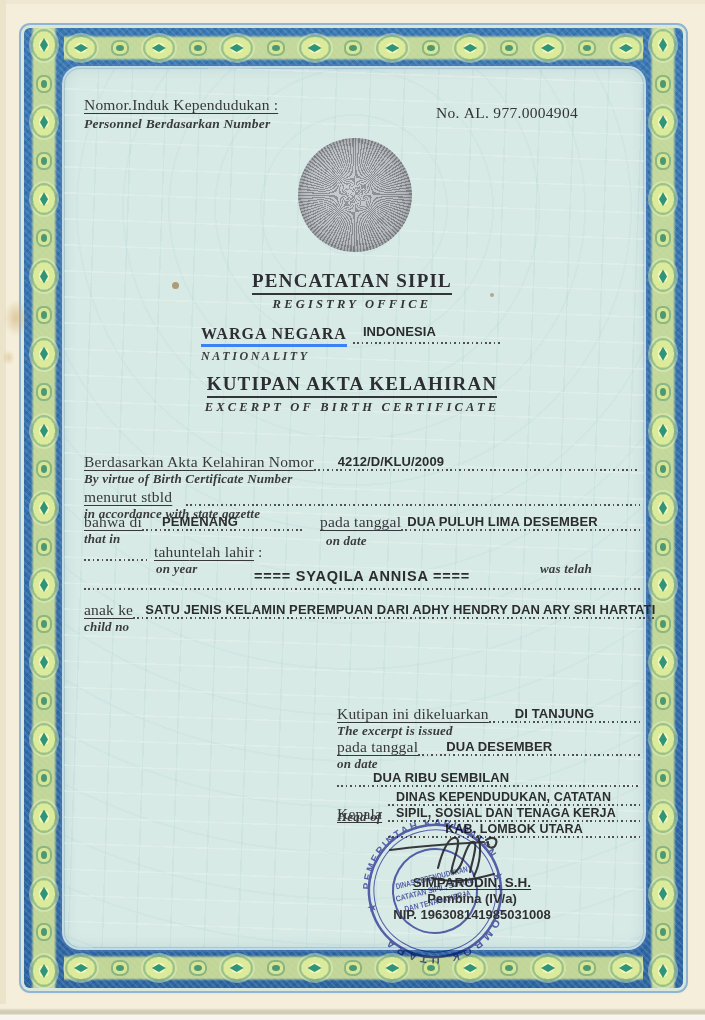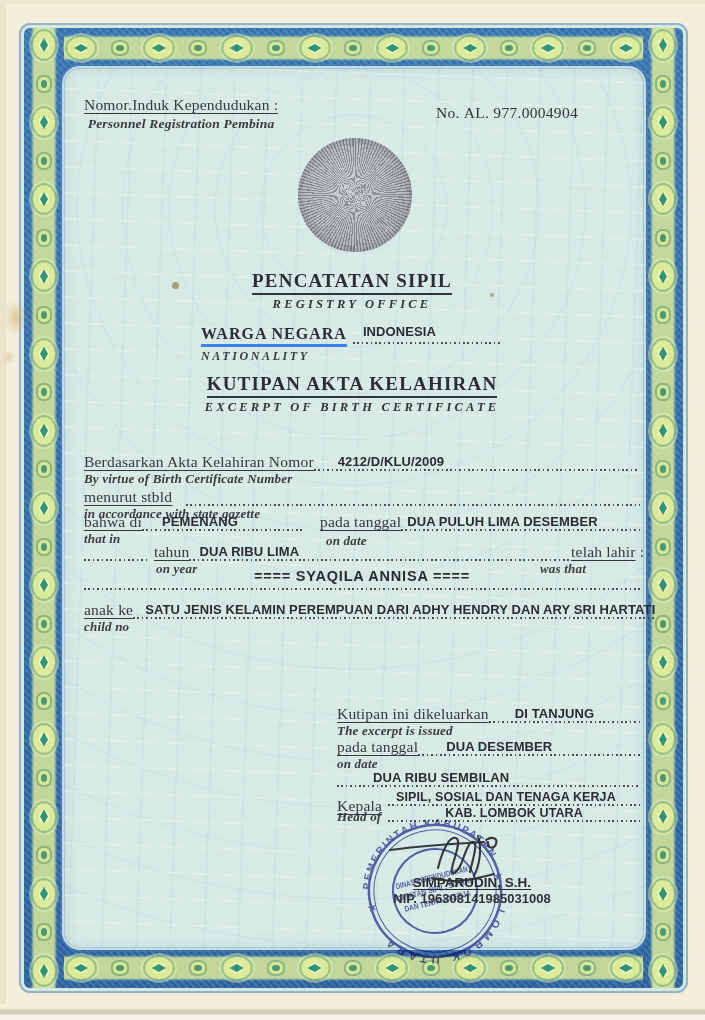--- a/index.html
+++ b/index.html
@@ -59,21 +59,21 @@
   .lbl{font:15.5px/18px "Liberation Serif",serif;color:#37383c;text-decoration:underline;
     text-underline-offset:3px;white-space:nowrap;letter-spacing:.2px;}
   .sub{position:absolute;font:italic bold 13px/14px "Liberation Serif",serif;color:#3a3b3e;letter-spacing:.2px;white-space:nowrap;}
   .val{font:bold 13px/15px "Liberation Sans",sans-serif;color:#2b2c30;white-space:nowrap;margin-bottom:2px;letter-spacing:.1px;}
   .row{position:absolute;display:flex;align-items:flex-end;}
   .dotfill{flex:1 1 auto;display:flex;align-items:flex-end;min-height:19px;
     background:repeating-linear-gradient(90deg,#4e4e53 0 1.6px,rgba(0,0,0,0) 1.6px 4.4px) left bottom/100% 2px no-repeat;}
   .dotseg{flex:0 0 auto;display:flex;align-items:flex-end;min-height:19px;
     background:repeating-linear-gradient(90deg,#4e4e53 0 1.6px,rgba(0,0,0,0) 1.6px 4.4px) left bottom/100% 2px no-repeat;}
   
-  #r-nik{position:absolute;left:20px;top:28px;text-align:center;}
+  #r-nik{position:absolute;left:20px;top:28px;}
   #r-nik .l2{font:italic bold 13.5px/16px "Liberation Serif",serif;margin-top:2px;}
   #r-docno{position:absolute;left:372px;top:36px;font:15.5px "Liberation Serif",serif;color:#333437;
     display:flex;gap:4px;letter-spacing:.3px;}
   
   #title{position:absolute;left:0;right:4px;top:202px;text-align:center;}
   .t-main{display:inline-block;font:bold 19px/22px "Liberation Serif",serif;letter-spacing:1.2px;color:#2d2e33;
     border-bottom:2px solid #34353a;padding-bottom:1px;}
   .t-en{font:italic bold 12.5px/15px "Liberation Serif",serif;letter-spacing:3.2px;color:#323337;margin-top:2px;}
   .nat-row{display:flex;justify-content:center;align-items:flex-start;margin-top:12px;}
   .nat-left{display:flex;flex-direction:column;align-items:flex-start;}
@@ -196,21 +196,21 @@
         <span class="orn orn-small"></span>
         <span class="orn orn-big"></span>
       </div>
   </div>
 
   <div class="content">
     <div class="texture"></div>
 
     <div id="r-nik">
       <div class="lbl">Nomor.Induk Kependudukan :</div>
-      <div class="l2 sub" style="position:static">Personnel Registration Pembina</div>
+      <div class="l2 sub" style="position:static">Personnel Berdasarkan Number</div>
     </div>
     <div id="r-docno">
       <span>No.</span>
       <span>AL. 977.0004904</span>
     </div>
 
     <div class="seal"></div>
 
     <div id="title">
       <div><span class="t-main">PENCATATAN SIPIL</span></div>
@@ -251,28 +251,25 @@
       <div class="dotfill">
         <span class="val" style="padding-left:6px">DUA PULUH LIMA DESEMBER</span>
       </div>
     </div>
     <div class="sub" style="left:20px;top:464px;">that in</div>
     <div class="sub" style="left:262px;top:466px;">on date</div>
 
     <div class="row" style="left:20px;top:474px;width:560px;">
       <div class="dotseg" style="width:66px"></div>
       <span class="lbl" style="margin-left:4px">tahun</span>
-      <div class="dotfill">
-        <span class="val" style="padding-left:10px">DUA RIBU LIMA</span>
-      </div>
       <span class="lbl">telah lahir</span>
       <span style="font:15.5px 'Liberation Serif',serif;margin-left:4px">:</span>
     </div>
     <div class="sub" style="left:92px;top:494px;">on year</div>
-    <div class="sub" style="left:476px;top:494px;">was that</div>
+    <div class="sub" style="left:476px;top:494px;">was telah</div>
 
     <div id="r-name">
       <div class="name-val">==== SYAQILA ANNISA ====</div>
       <div class="name-dots"></div>
     </div>
 
     <div class="row" style="left:20px;top:532px;width:556px;">
       <span class="lbl">anak ke</span>
       <div class="dotfill">
         <span class="val" style="padding-left:12px">SATU JENIS KELAMIN PEREMPUAN DARI ADHY HENDRY DAN ARY SRI HARTATI</span>
@@ -298,20 +295,23 @@
 
     <div class="row" style="left:273px;top:700px;width:303px;">
       <div class="dotfill">
         <span class="val" style="padding-left:36px">DUA RIBU SEMBILAN</span>
       </div>
     </div>
 
     <div class="row" style="left:273px;top:722px;width:303px;align-items:center;">
       <span class="lbl">Kepala</span>
       <div class="office">
+        <div class="dotfill">
+          <span class="val" style="padding-left:8px">DINAS KEPENDUDUKAN, CATATAN</span>
+        </div>
         <div class="dotfill">
           <span class="val" style="padding-left:8px">SIPIL, SOSIAL DAN TENAGA KERJA</span>
         </div>
         <div class="dotfill">
           <span class="val center">KAB. LOMBOK UTARA</span>
         </div>
       </div>
     </div>
     <div class="sub" style="left:273px;top:742px;">Head of</div>
 
@@ -345,20 +345,21 @@
         <path d="M2 24 C32 20 62 18 96 16"></path>
         <path d="M50 42 C55 22 62 10 68 12 C74 14 66 32 64 42 C62 52 70 46 74 36 C78 24 82 14 86 16 C90 18 84 36 82 46"></path>
         <path d="M90 10 C94 22 92 38 86 50"></path>
         <path d="M98 14 C104 10 110 12 108 18 C106 24 98 22 100 16"></path>
         <path d="M44 52 C64 58 84 54 106 48"></path>
       </g>
     </svg>
 
     <div class="sign-block">
       <div class="sign-name">SIMPARUDIN, S.H.</div>
+      <div class="sign-rank">Pembina (IV/a)</div>
       <div class="sign-nip">NIP. 196308141985031008</div>
     </div>
   </div>
 
   <div class="stain-a"></div>
   <div class="stain-b"></div>
   <div class="speck-1"></div>
   <div class="speck-2"></div>
   <div class="page-bottom"></div>
 </div>

